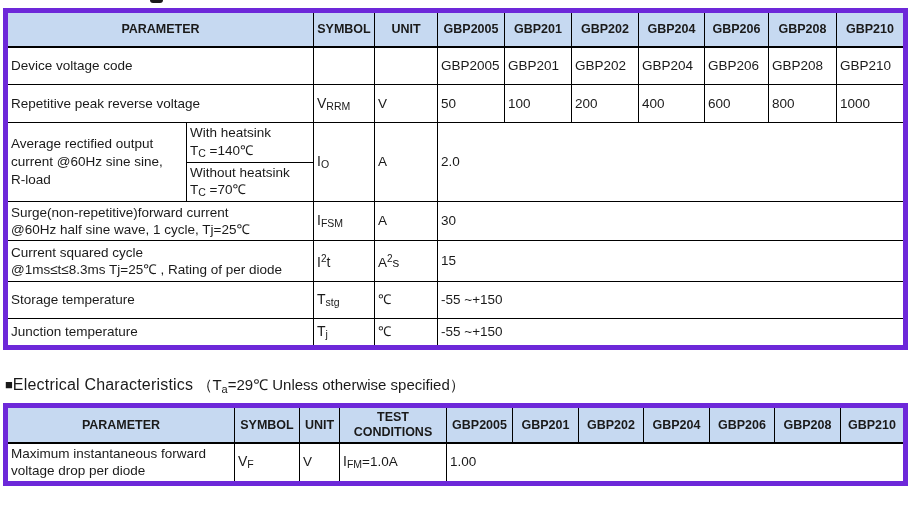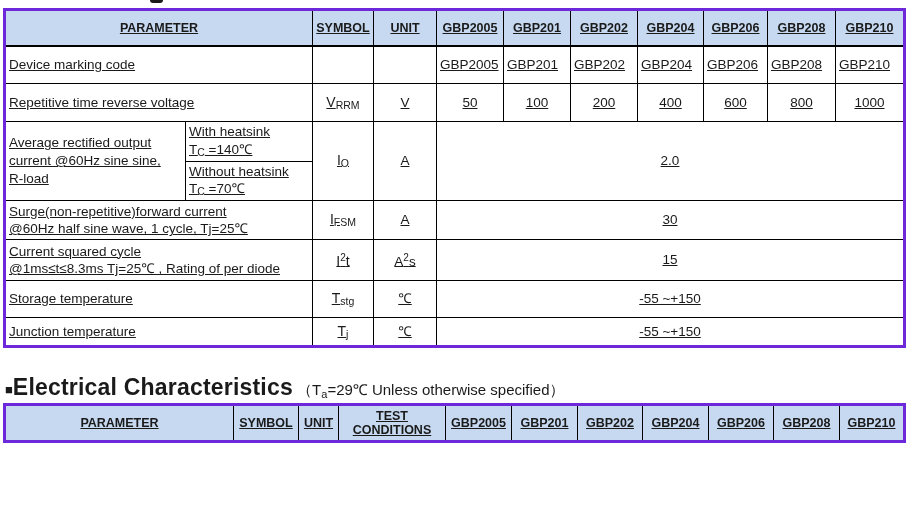--- a/index.html
+++ b/index.html
@@ -2,38 +2,38 @@
 <html><head>
 <meta charset="utf-8">
 <style>
   html,body{margin:0;padding:0;}
   body{
     width:908px;height:528px;position:relative;overflow:hidden;
     background:#ffffff;color:#1a1a1a;
     font-family:"Liberation Sans", sans-serif;
   }
   .remnant{position:absolute;left:150px;top:0;width:13px;height:3px;background:#1a1a1a;border-radius:0 0 3px 3px;}
-  table.spec{border-collapse:collapse;table-layout:fixed;position:absolute;border:3px solid #6d28d9;text-decoration:underline;}
+  table.spec{border-collapse:collapse;table-layout:fixed;position:absolute;border:5px solid #6d28d9;}
   table.spec th, table.spec td{border:1px solid #000;overflow:hidden;vertical-align:middle;padding:1px 3px;}
   table.spec th{
     background:#c6d9f1;font-weight:bold;font-size:12.5px;text-align:center;
     border-bottom-width:2px;line-height:1.15;padding:1px 1px;
   }
   table.spec td{font-size:13.5px;line-height:1.32;}
   .t1{left:3px;top:8px;}
   .t2{left:3px;top:403px;}
   .param{text-align:left;padding-left:5px;}
-  .center{text-align:center;}
+  .center{text-align:left;}
   .dleft{text-align:left;padding-left:3px;font-size:13px;}
   .sm{font-size:14px;}
   .sb{font-size:10.5px;vertical-align:-2px;}
   .sp{font-size:10px;vertical-align:4.5px;}
   .sec-heading{position:absolute;left:5px;top:374px;white-space:nowrap;}
   .bullet{font-size:13px;font-weight:bold;vertical-align:1px;}
-  .sec-title{font-size:23px;font-weight:bold;letter-spacing:0.2px;}
+  .sec-title{font-size:16px;font-weight:normal;letter-spacing:0.2px;}
   .sec-sub{font-size:15px;}
   .sb2{font-size:11px;vertical-align:-3px;}
 </style>
 </head>
 <body>
 
 <div class="remnant"></div>
 
 <table class="spec t1">
   <colgroup>
@@ -57,34 +57,34 @@
     <th>GBP2005</th>
     <th>GBP201</th>
     <th>GBP202</th>
     <th>GBP204</th>
     <th>GBP206</th>
     <th>GBP208</th>
     <th>GBP210</th>
   </tr>
 
   <tr style="height:38px">
-    <td colspan="2" class="param">Device marking code</td>
+    <td colspan="2" class="param">Device voltage code</td>
     <td class="center"></td>
     <td class="center"></td>
     <td class="dleft">GBP2005</td>
     <td class="dleft">GBP201</td>
     <td class="dleft">GBP202</td>
     <td class="dleft">GBP204</td>
     <td class="dleft">GBP206</td>
     <td class="dleft">GBP208</td>
     <td class="dleft">GBP210</td>
   </tr>
 
   <tr style="height:38px">
-    <td colspan="2" class="param">Repetitive time reverse voltage</td>
+    <td colspan="2" class="param">Repetitive peak reverse voltage</td>
     <td class="center"><span class="sm">V</span><span class="sb">RRM</span></td>
     <td class="center">V</td>
     <td class="center">50</td>
     <td class="center">100</td>
     <td class="center">200</td>
     <td class="center">400</td>
     <td class="center">600</td>
     <td class="center">800</td>
     <td class="center">1000</td>
   </tr>
@@ -172,15 +172,25 @@
     <th>TEST CONDITIONS</th>
     <th>GBP2005</th>
     <th>GBP201</th>
     <th>GBP202</th>
     <th>GBP204</th>
     <th>GBP206</th>
     <th>GBP208</th>
     <th>GBP210</th>
   </tr>
 
+  <tr style="height:40px">
+    <td class="param">
+      <div>Maximum instantaneous forward</div>
+      <div>voltage drop per diode</div>
+    </td>
+    <td class="center"><span class="sm">V</span><span class="sb">F</span></td>
+    <td class="center">V</td>
+    <td class="param"><span class="sm">I</span><span class="sb">FM</span><span>=1.0A</span></td>
+    <td colspan="7" class="center">1.00</td>
+  </tr>
 
 </tbody>
   </table>
 
 </body></html>

